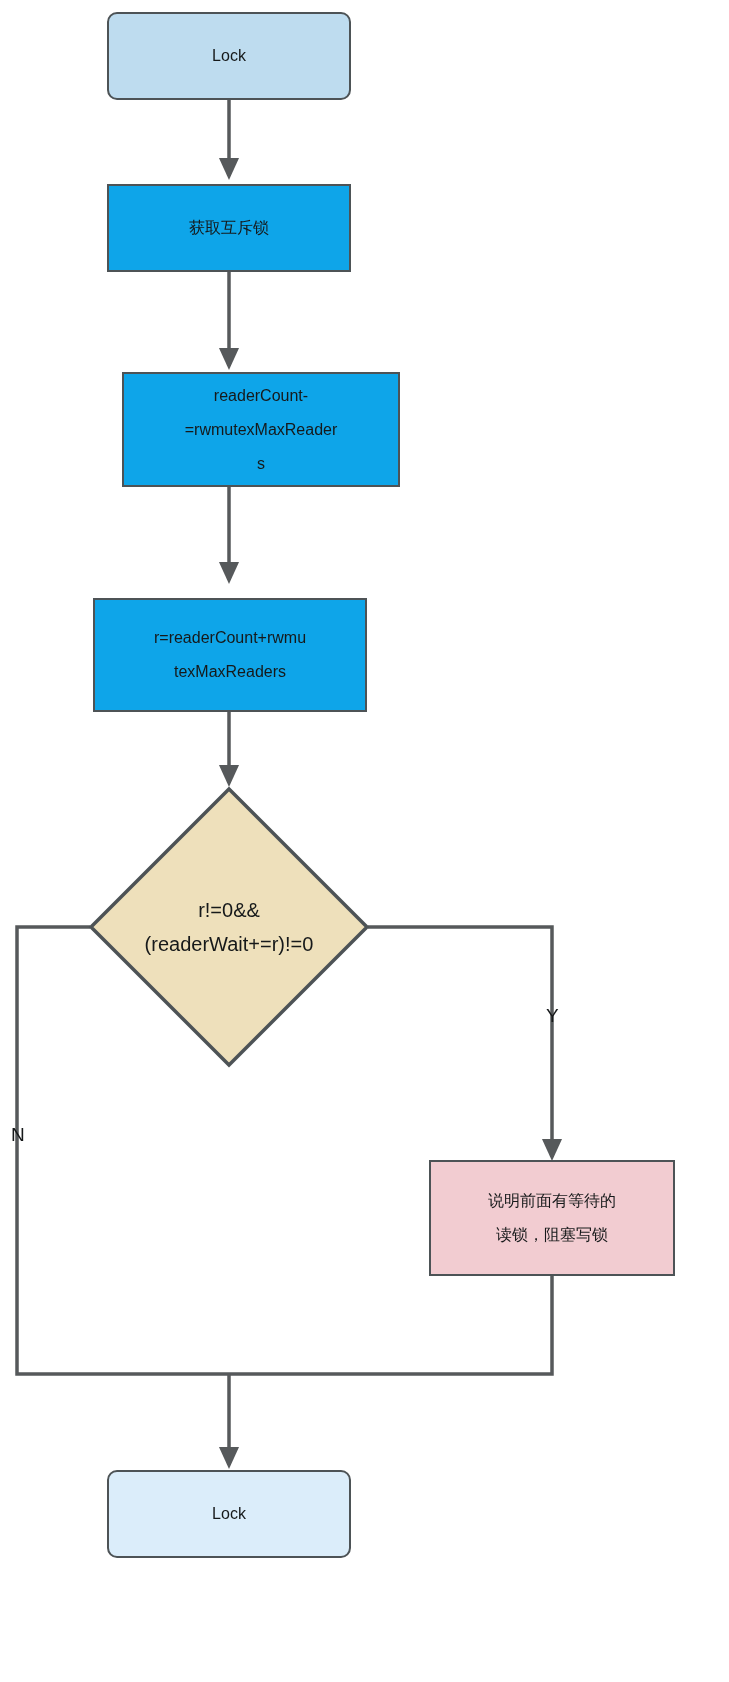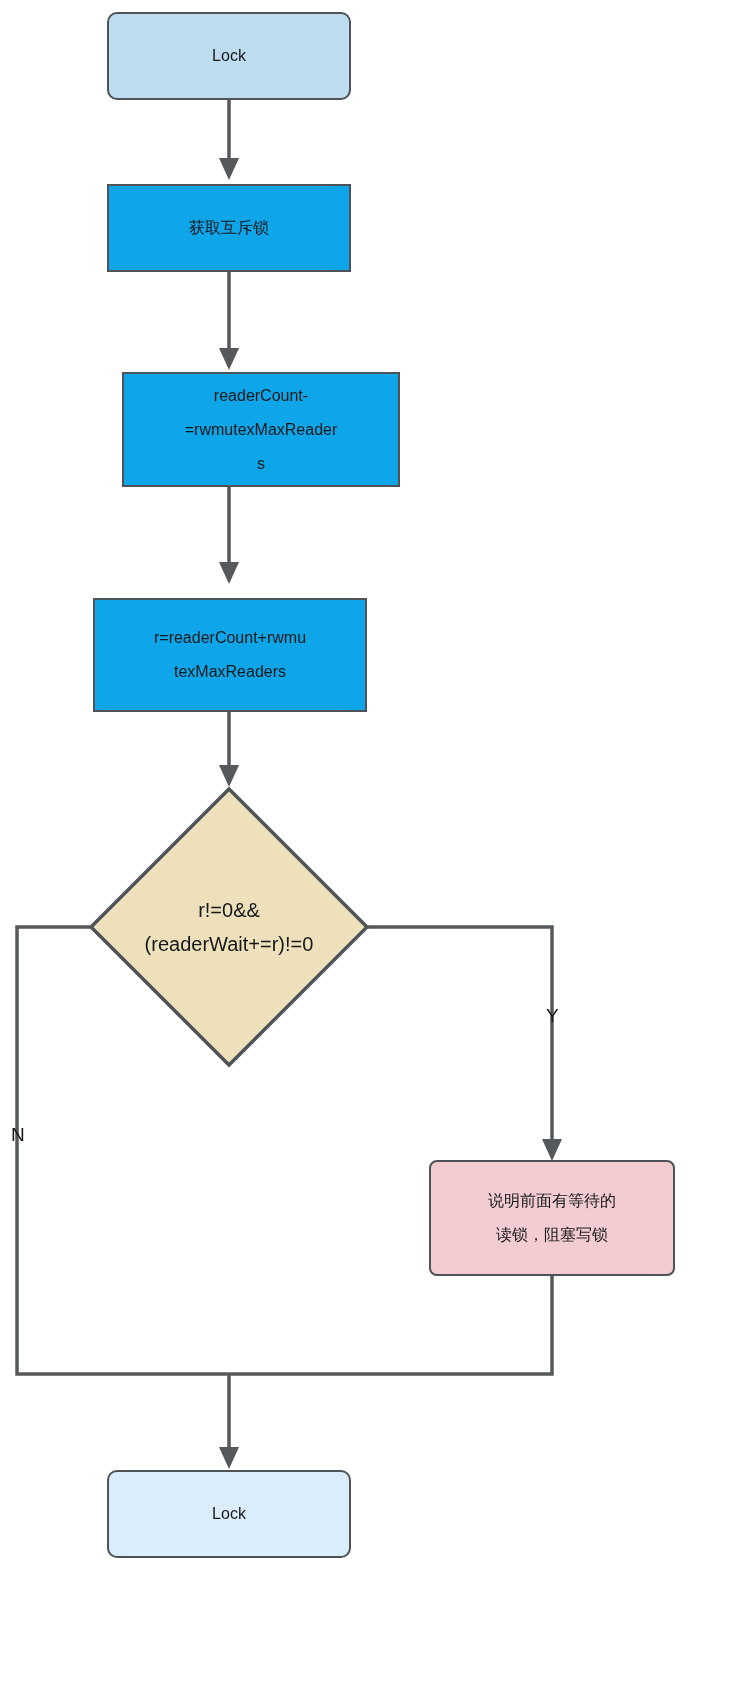--- a/index.html
+++ b/index.html
@@ -51,21 +51,21 @@
   .n-end {
     background: #dbedfa;
     border-radius: 10px;
   }
   .n-proc {
     background: #0ea5e9;
     border-radius: 0;
   }
   .n-note {
     background: #f2ccd1;
-    border-radius: 8px;
+    border-radius: 0;
   }
   .n-decision {
     position: absolute;
     z-index: 2;
     display: flex;
     align-items: center;
     justify-content: flex-end;
   }
   .n-decision .diamond-shape {
     position: absolute;

